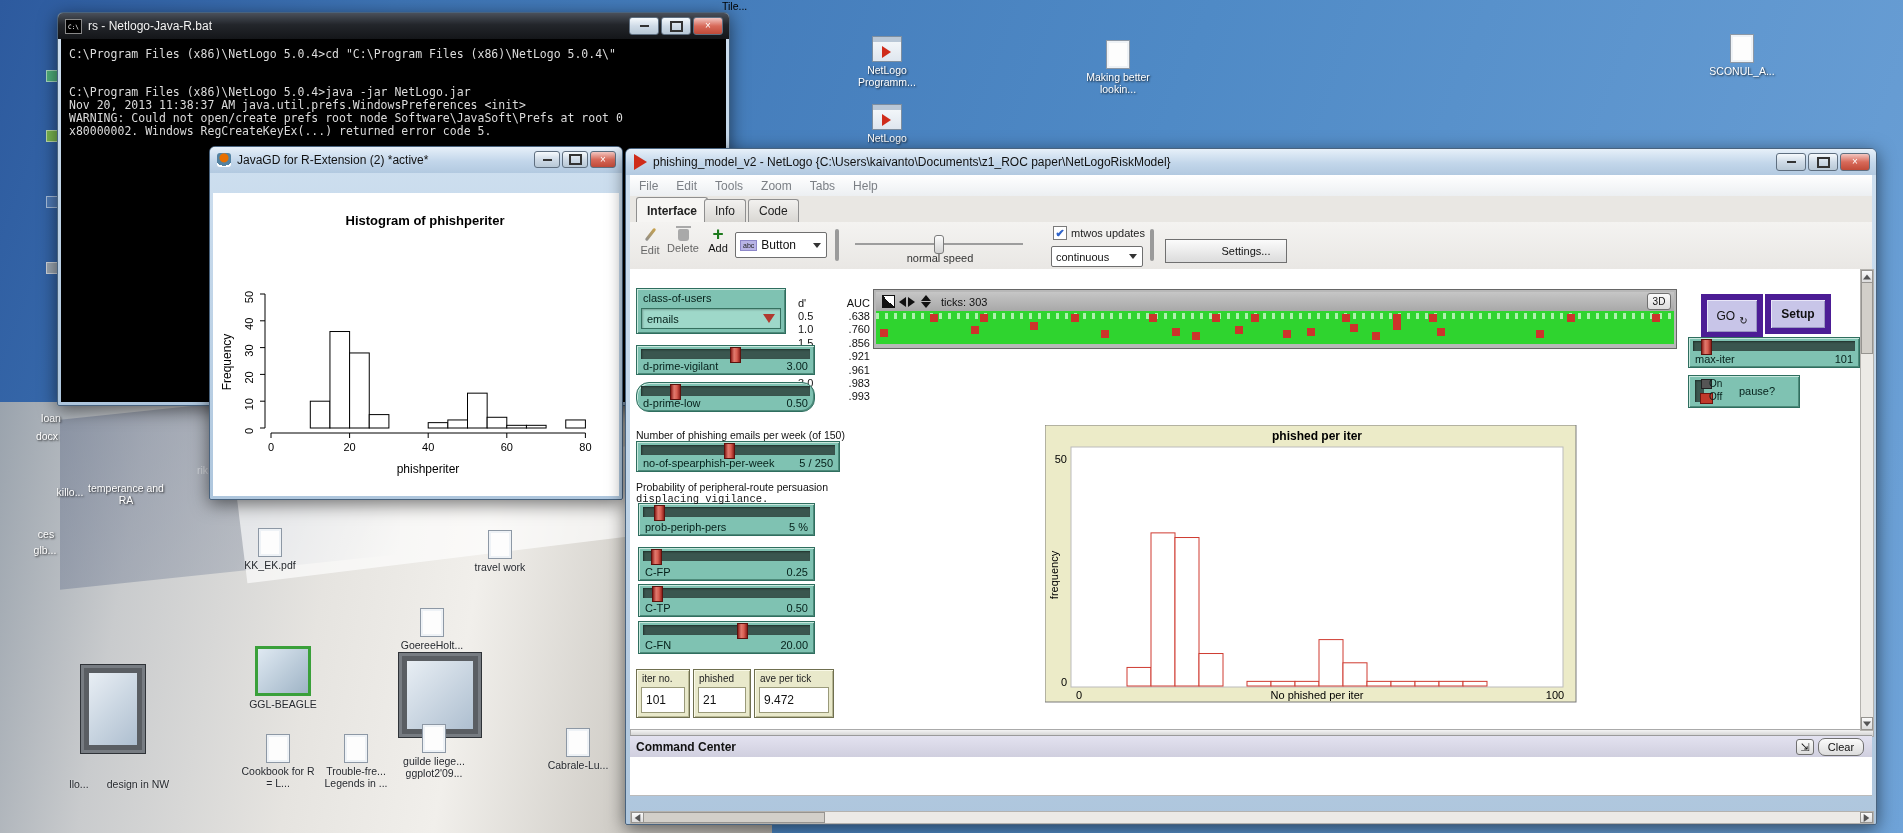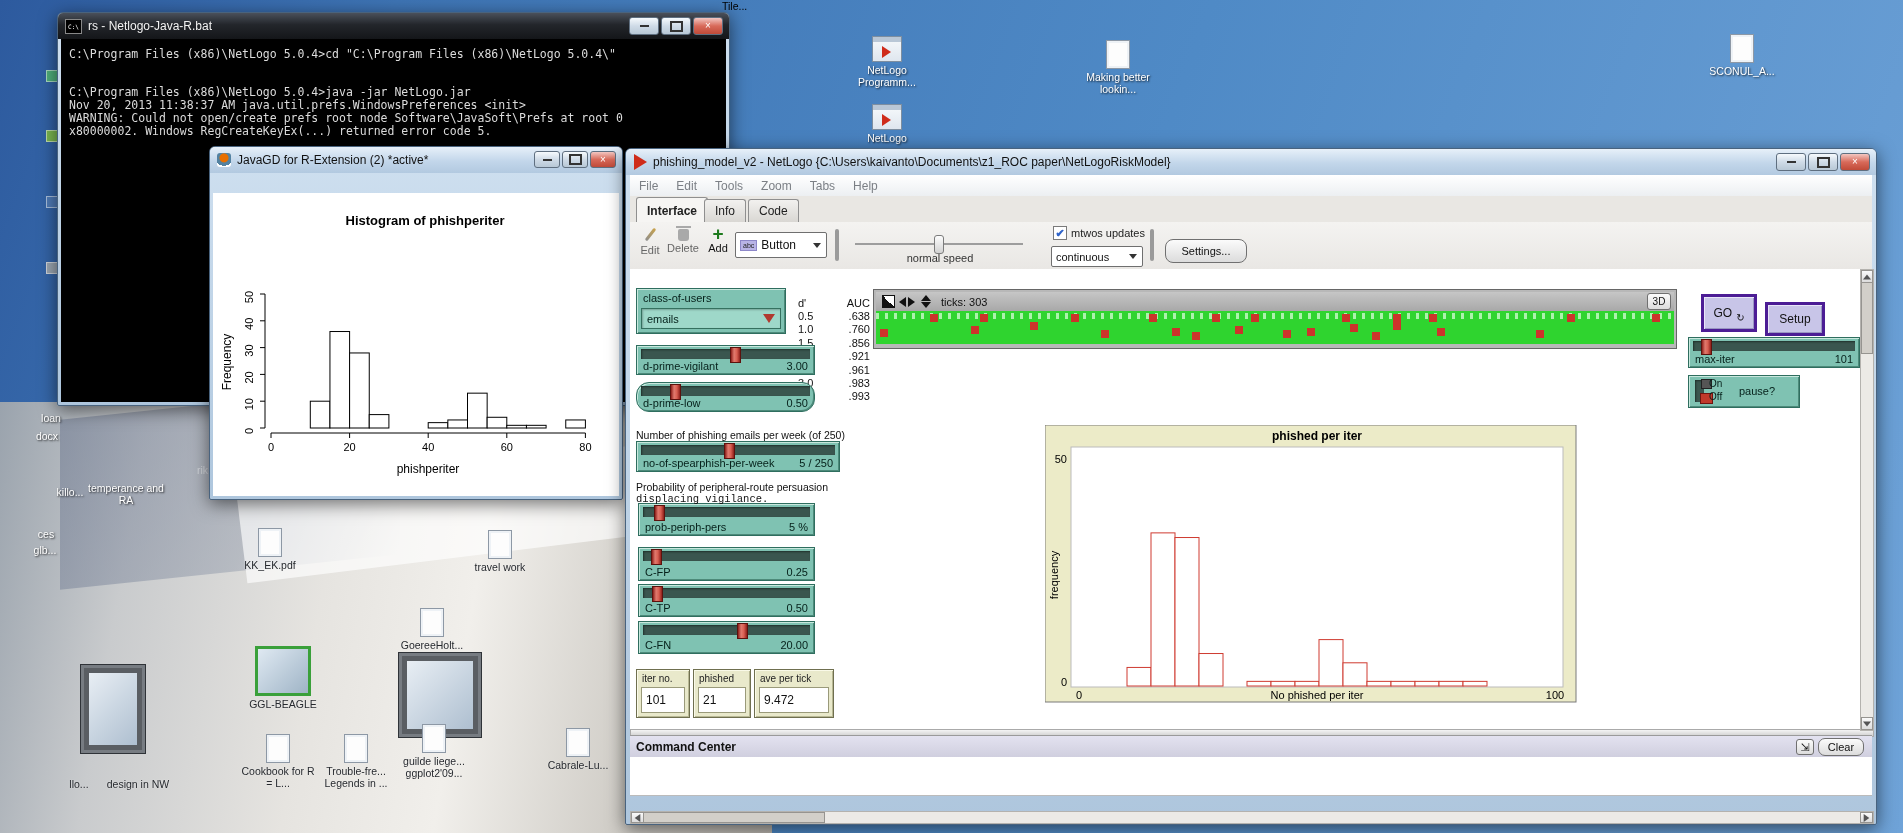--- a/index.html
+++ b/index.html
@@ -83,21 +83,21 @@
   .nl-slider .lrow{position:absolute;left:6px;right:6px;bottom:2px;font-size:11px;color:#05201a;display:flex;}
   .nl-slider .lrow .val{margin-left:auto;}
   .nl-chooser .clabel{position:absolute;left:6px;top:3px;font-size:11px;color:#05201a;}
   .nl-chooser .cbox{position:absolute;left:4px;right:4px;top:19px;height:19px;background:#9ed8c9;border:1px solid #35705f;
     box-shadow:inset 1px 1px 2px rgba(0,0,0,.25);font-size:11px;color:#05201a;display:flex;align-items:center;padding:0 5px;}
   .red-tri{margin-left:auto;width:0;height:0;border-left:6px solid transparent;border-right:6px solid transparent;border-top:9px solid #b03a2f;}
   .nl-monitor{background:#e9e9cb;border:1px solid #6f6f4f;box-shadow:inset 1px 1px 0 #fafae8,inset -1px -1px 0 #b8b894;}
   .nl-monitor .mlabel{position:absolute;left:5px;top:3px;font-size:10px;color:#222;}
   .nl-monitor .mbox{position:absolute;left:4px;right:4px;top:17px;bottom:4px;background:#fff;border:1px solid #9a9a7a;
     font-size:12px;color:#111;display:flex;align-items:center;padding-left:4px;}
-  .nl-button{background:#c8c5e8;border:3px solid #4c1d95;box-shadow:inset 1px 1px 0 #e8e6f8,inset -1px -1px 0 #9a97c2;
+  .nl-button{background:#c8c5e8;border:6px solid #4c1d95;box-shadow:inset 1px 1px 0 #e8e6f8,inset -1px -1px 0 #9a97c2;
     font-size:12px;color:#111;display:flex;align-items:center;justify-content:center;position:absolute;}
   .nl-note{position:absolute;font-size:10.5px;color:#111;line-height:12px;}
   
   #world{border:1px solid #666;background:#b8b8b8;}
   #world-header{position:absolute;left:2px;right:2px;top:2px;height:19px;background:linear-gradient(#c6c6c6,#a8a8a8);display:flex;align-items:center;font-size:11px;color:#111;}
   #world-green{position:absolute;left:2px;right:2px;top:21px;height:33px;background:#2fd42f;}
   #world-green:before{content:"";position:absolute;left:0;right:0;top:2px;height:6px;
     background:repeating-linear-gradient(90deg,rgba(225,255,225,.7) 0 3px,transparent 3px 9px);}
   .wsq{position:absolute;width:8px;height:8px;background:#cc342b;}
   .wh-icon1{width:11px;height:11px;margin:0 4px 0 6px;background:linear-gradient(45deg,#111 50%,#fff 50%);border:1px solid #111;}
@@ -367,21 +367,21 @@
       <div style="position:absolute;left:240px;top:30px;width:140px;text-align:center;font-size:11px;color:#333;">normal speed</div>
       <div style="position:absolute;left:423px;top:4px;font-size:11px;color:#222;display:flex;align-items:center;gap:4px;">
         <span class="checkbox">✔</span>
         <span>mtwos updates</span>
       </div>
       <div class="dropdown" style="left:421px;top:24px;width:86px;height:19px;padding-left:4px;font-size:11px;">
         <span>continuous</span>
         <span class="dd-arrow"></span>
       </div>
       <div class="vsep" style="left:520px;top:7px;height:32px;"></div>
-      <div class="btn-std" style="left:535px;top:17px;width:80px;height:22px;border-radius:8px;">Settings...</div>
+      <div class="btn-std" style="left:535px;top:17px;width:80px;height:22px;border-radius:0;padding-left:40px;">Settings...</div>
     </div>
 
     <div id="nl-iface">
 
       <div class="nlw nl-chooser" style="left:6px;top:19px;width:148px;height:44px;">
         <div class="clabel">class-of-users</div>
         <div class="cbox">
           <span>emails</span>
           <span class="red-tri"></span>
         </div>
@@ -461,21 +461,21 @@
             <div class="wsq" style="left: 517.45px; top: 11px;"></div>
             <div class="wsq" style="left: 560.9px; top: 17px;"></div>
             <div class="wsq" style="left: 659.65px; top: 19px;"></div>
           </div>
       </div>
 
       <div class="nl-button" style="left:1071px;top:25px;width:50px;height:32px;">
         <span>GO</span>
         <span style="font-size:10px;margin-left:4px;margin-top:8px;">↻</span>
       </div>
-      <div class="nl-button" style="left:1135px;top:33px;width:54px;height:28px;">
+      <div class="nl-button" style="left:1135px;top:25px;width:54px;height:28px;font-weight:bold;">
         <span>Setup</span>
       </div>
 
       <div class="nlw" style="left:1058px;top:106px;width:110px;height:31px;">
         <div class="switch-track">
           <div class="switch-knob2"></div>
             <div class="switch-knob"></div>
         </div>
         <div style="position:absolute;left:20px;top:2px;font-size:10px;color:#05201a;">On</div>
         <div style="position:absolute;left:20px;top:15px;font-size:10px;color:#05201a;">Off</div>
@@ -564,21 +564,21 @@
           </div>
         </div>
         <div class="nlw nl-slider" style="left: 1058px; top: 68px; width: 170px; height: 29px;">
           <div class="track"></div>
           <div class="handle" style="left: 11.6px;"></div>
           <div class="lrow">
             <span>max-iter</span>
             <span class="val">101</span>
           </div>
         </div>
-        <div class="nl-note" style="left: 6px; top: 160px;">Number of phishing emails per week (of 250)</div>
+        <div class="nl-note" style="left: 6px; top: 160px;">Number of phishing emails per week (of 150)</div>
         <div class="nl-note" style="left: 6px; top: 212px;">Probability of peripheral-route persuasion</div>
         <div class="nl-note" style="left: 6px; top: 224px; font-family: Liberation Mono, monospace;">displacing vigilance.</div>
         <div class="nlw nl-monitor" style="left: 6px; top: 400px; width: 52px; height: 47px;">
           <div class="mlabel">iter no.</div>
           <div class="mbox">101</div>
         </div>
         <div class="nlw nl-monitor" style="left: 63px; top: 400px; width: 56px; height: 47px;">
           <div class="mlabel">phished</div>
           <div class="mbox">21</div>
         </div>

